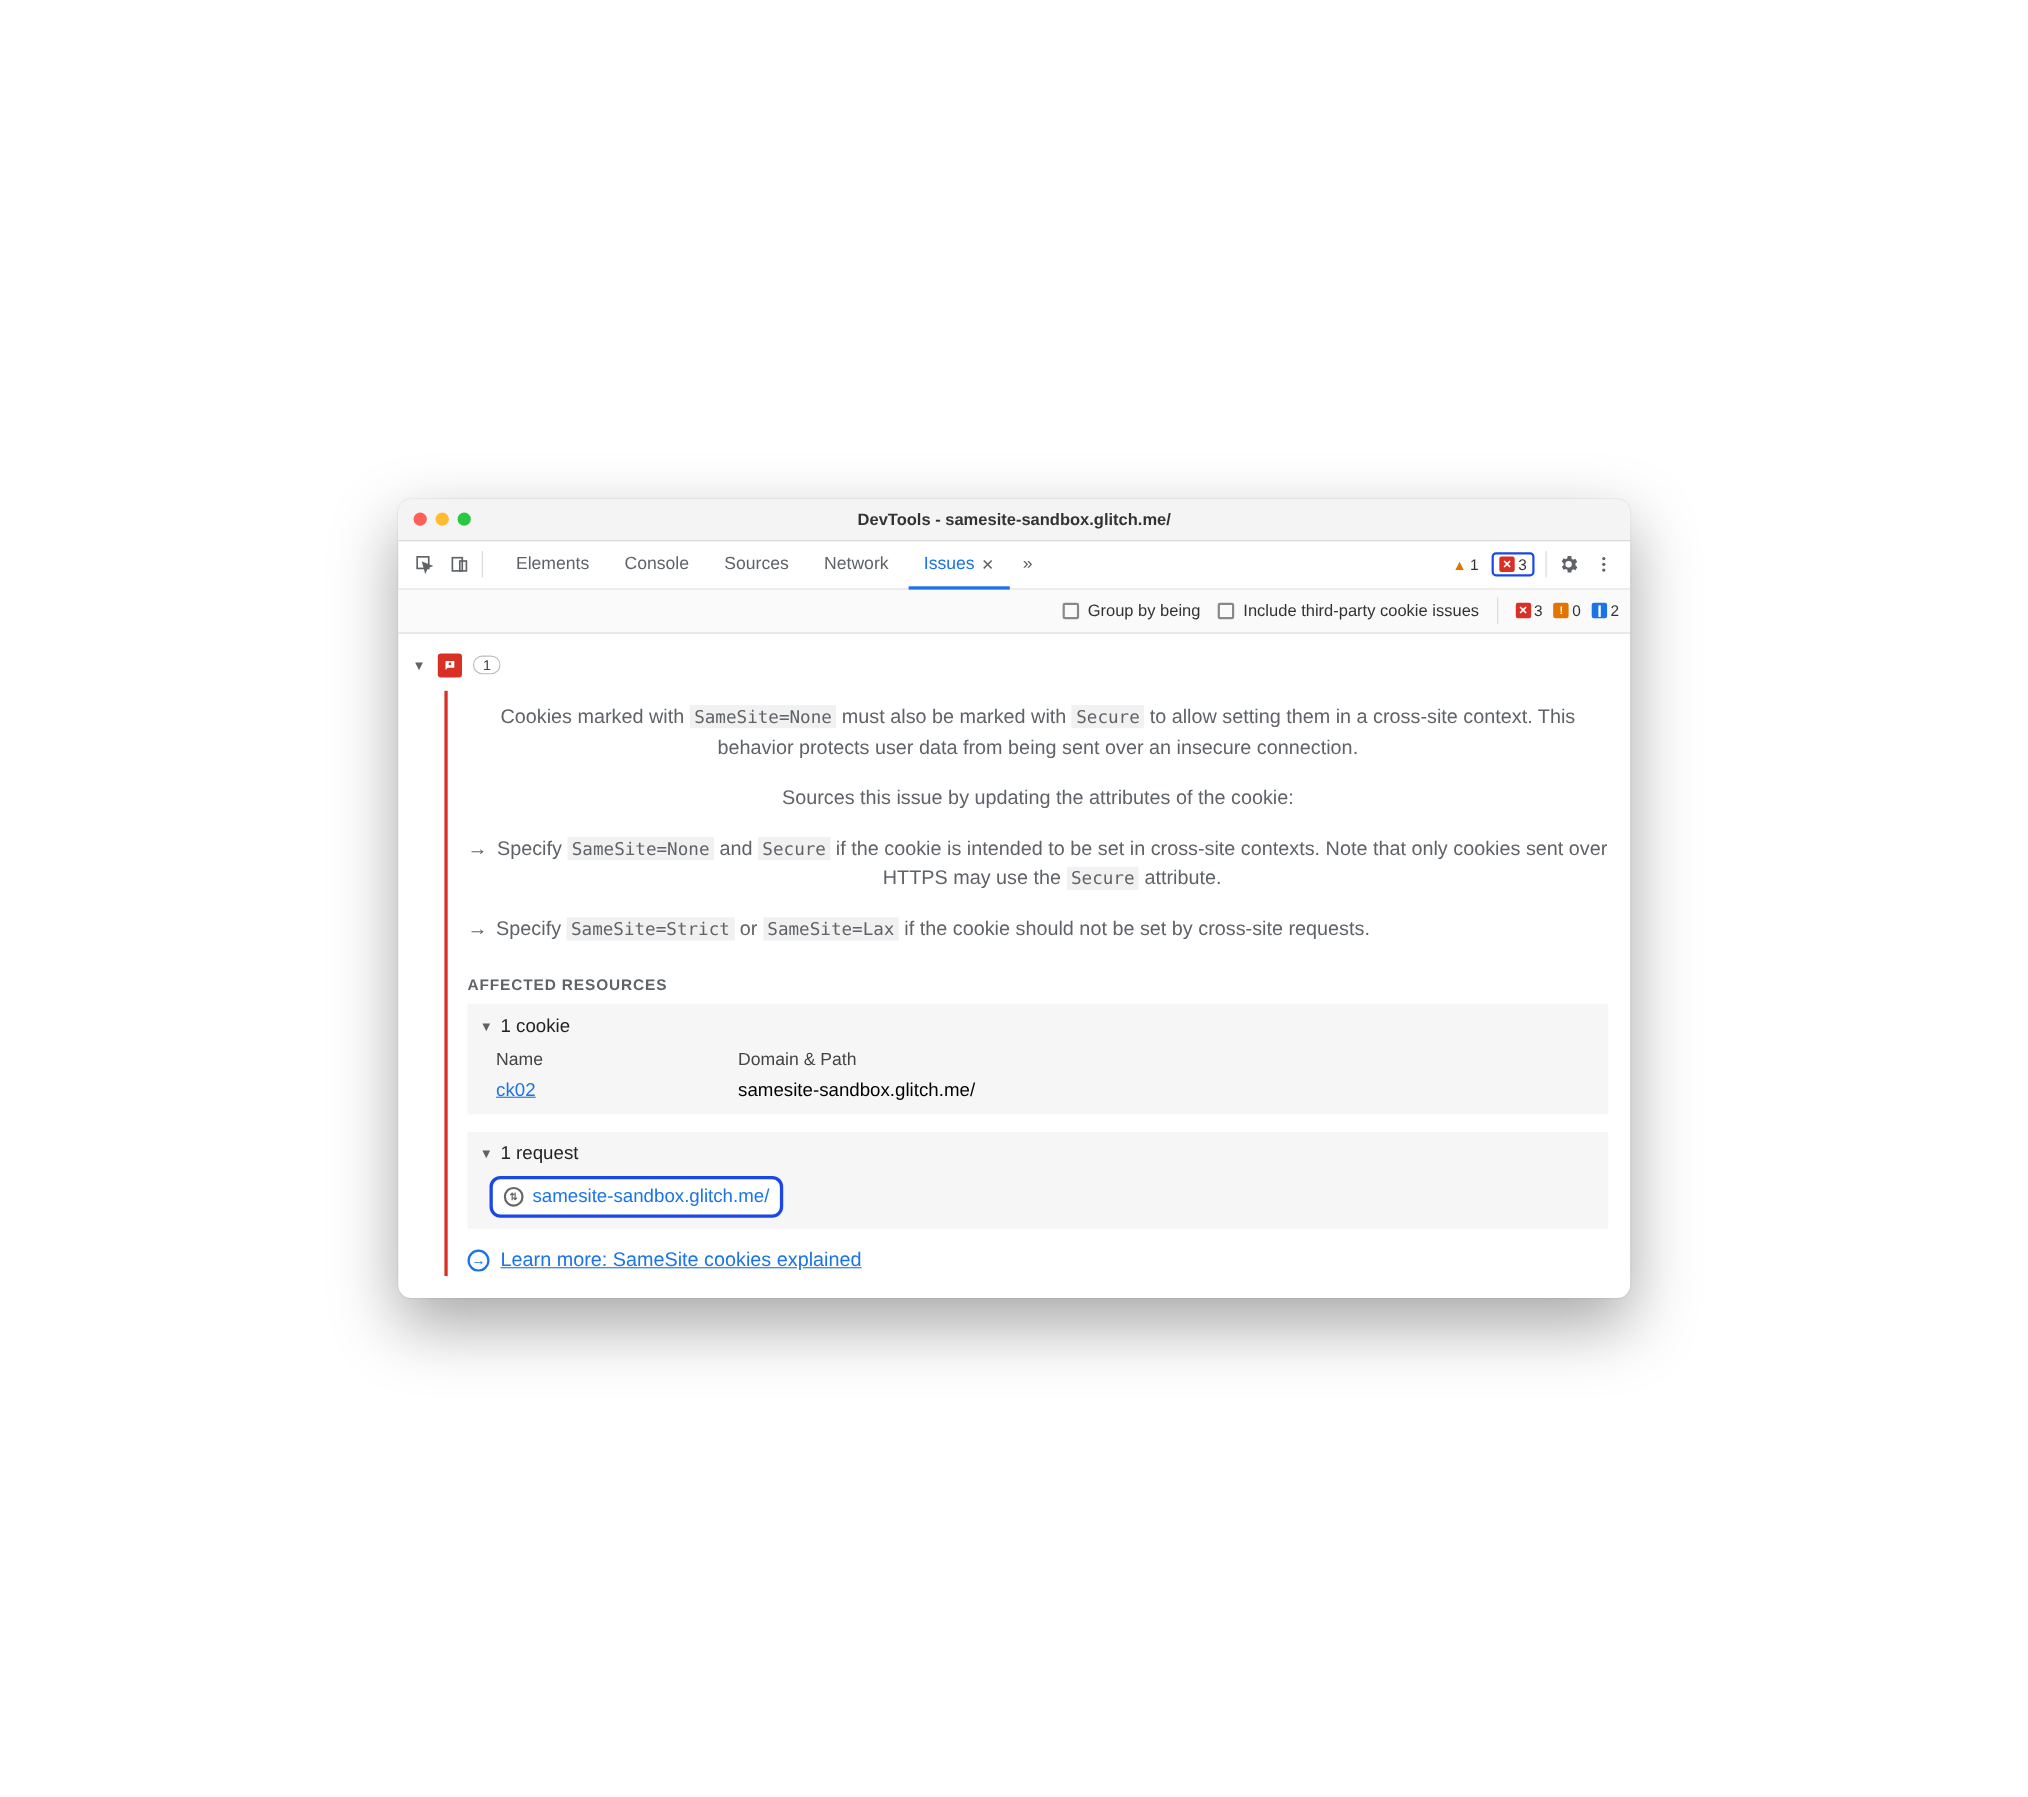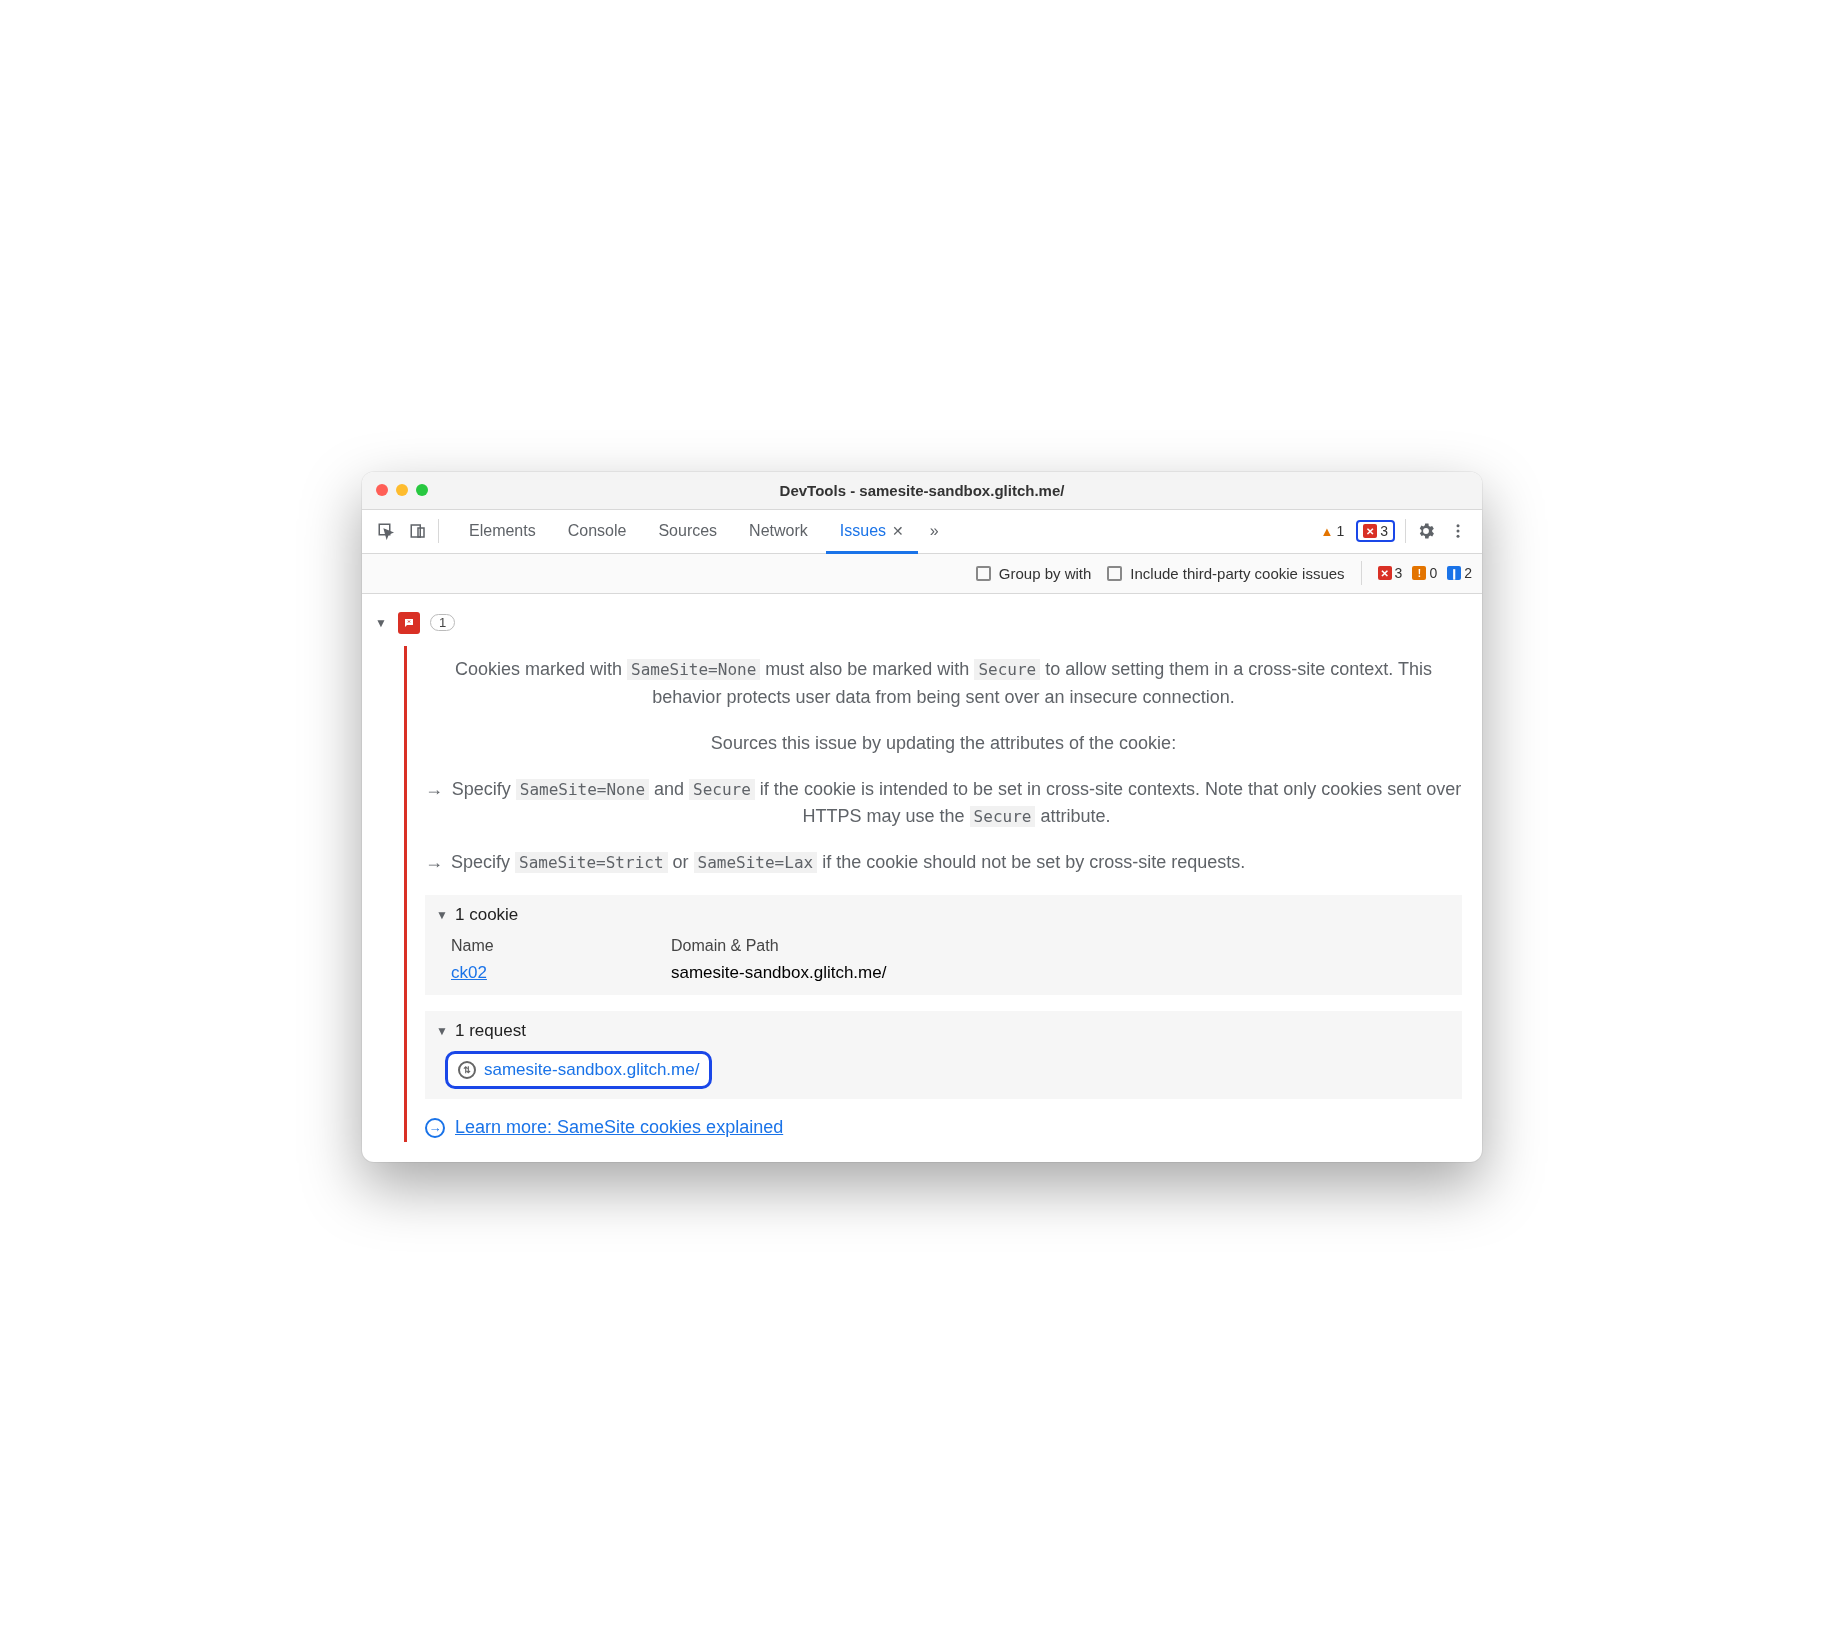--- a/index.html
+++ b/index.html
@@ -364,21 +364,21 @@
           <circle cx="12" cy="5" r="2"></circle>
           <circle cx="12" cy="12" r="2"></circle>
           <circle cx="12" cy="19" r="2"></circle>
         </svg>
     </div>
   </div>
 
   <div class="subbar">
     <label class="chk">
       <span class="chkbox"></span>
-      <span>Group by with</span>
+      <span>Group by being</span>
     </label>
     <label class="chk">
       <span class="chkbox"></span>
       <span>Include third-party cookie issues</span>
     </label>
     <div class="counters">
       <div class="counter">
         <span class="icon-err">✕</span>
         <span>3</span>
       </div>
@@ -418,20 +418,21 @@
           </span>
         </p>
         <p class="arrow-item">
           <span class="arr">→</span>
           <span>
             <span>Specify </span><code>SameSite=Strict</code><span> or </span><code>SameSite=Lax</code><span> if the cookie should not be set by cross-site requests.</span>
           </span>
         </p>
       </div>
 
+      <div class="section-h">AFFECTED RESOURCES</div>
 
       <div class="resource-block">
         <div class="res-head">
           <span class="tri">▼</span>
           <span>1 cookie</span>
         </div>
         <div class="cookie-table">
           <div class="thead">
             <div class="c1">Name</div>
             <div class="c2">Domain &amp; Path</div>

